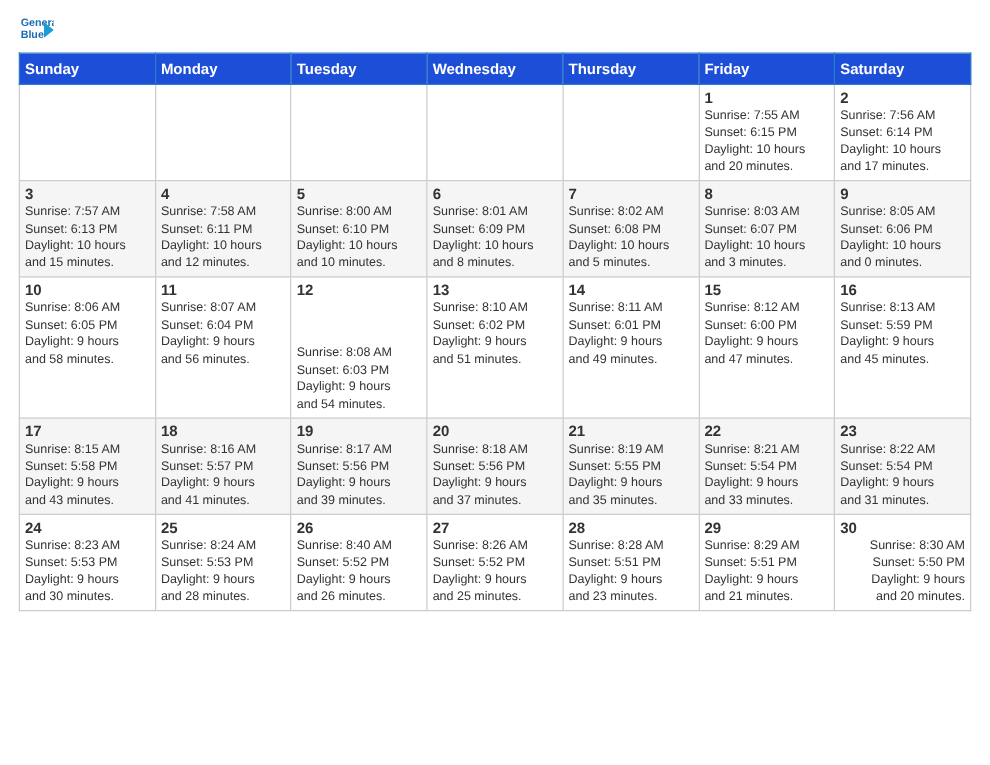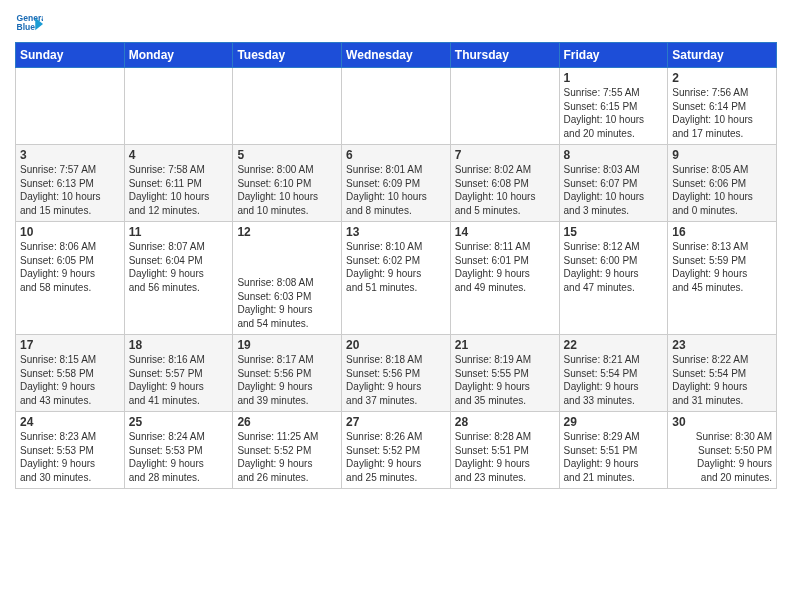--- a/index.html
+++ b/index.html
@@ -325,21 +325,21 @@
         </td>
         <td>
           <span class="day-num">25</span>
           <div class="day-info" style="white-space: pre-line;">Sunrise: 8:24 AM
 Sunset: 5:53 PM
 Daylight: 9 hours
 and 28 minutes.</div>
         </td>
         <td>
           <span class="day-num">26</span>
-          <div class="day-info" style="white-space: pre-line;">Sunrise: 11:25 AM
+          <div class="day-info" style="white-space: pre-line;">Sunrise: 8:40 AM
 Sunset: 5:52 PM
 Daylight: 9 hours
 and 26 minutes.</div>
         </td>
         <td>
           <span class="day-num">27</span>
           <div class="day-info" style="white-space: pre-line;">Sunrise: 8:26 AM
 Sunset: 5:52 PM
 Daylight: 9 hours
 and 25 minutes.</div>

